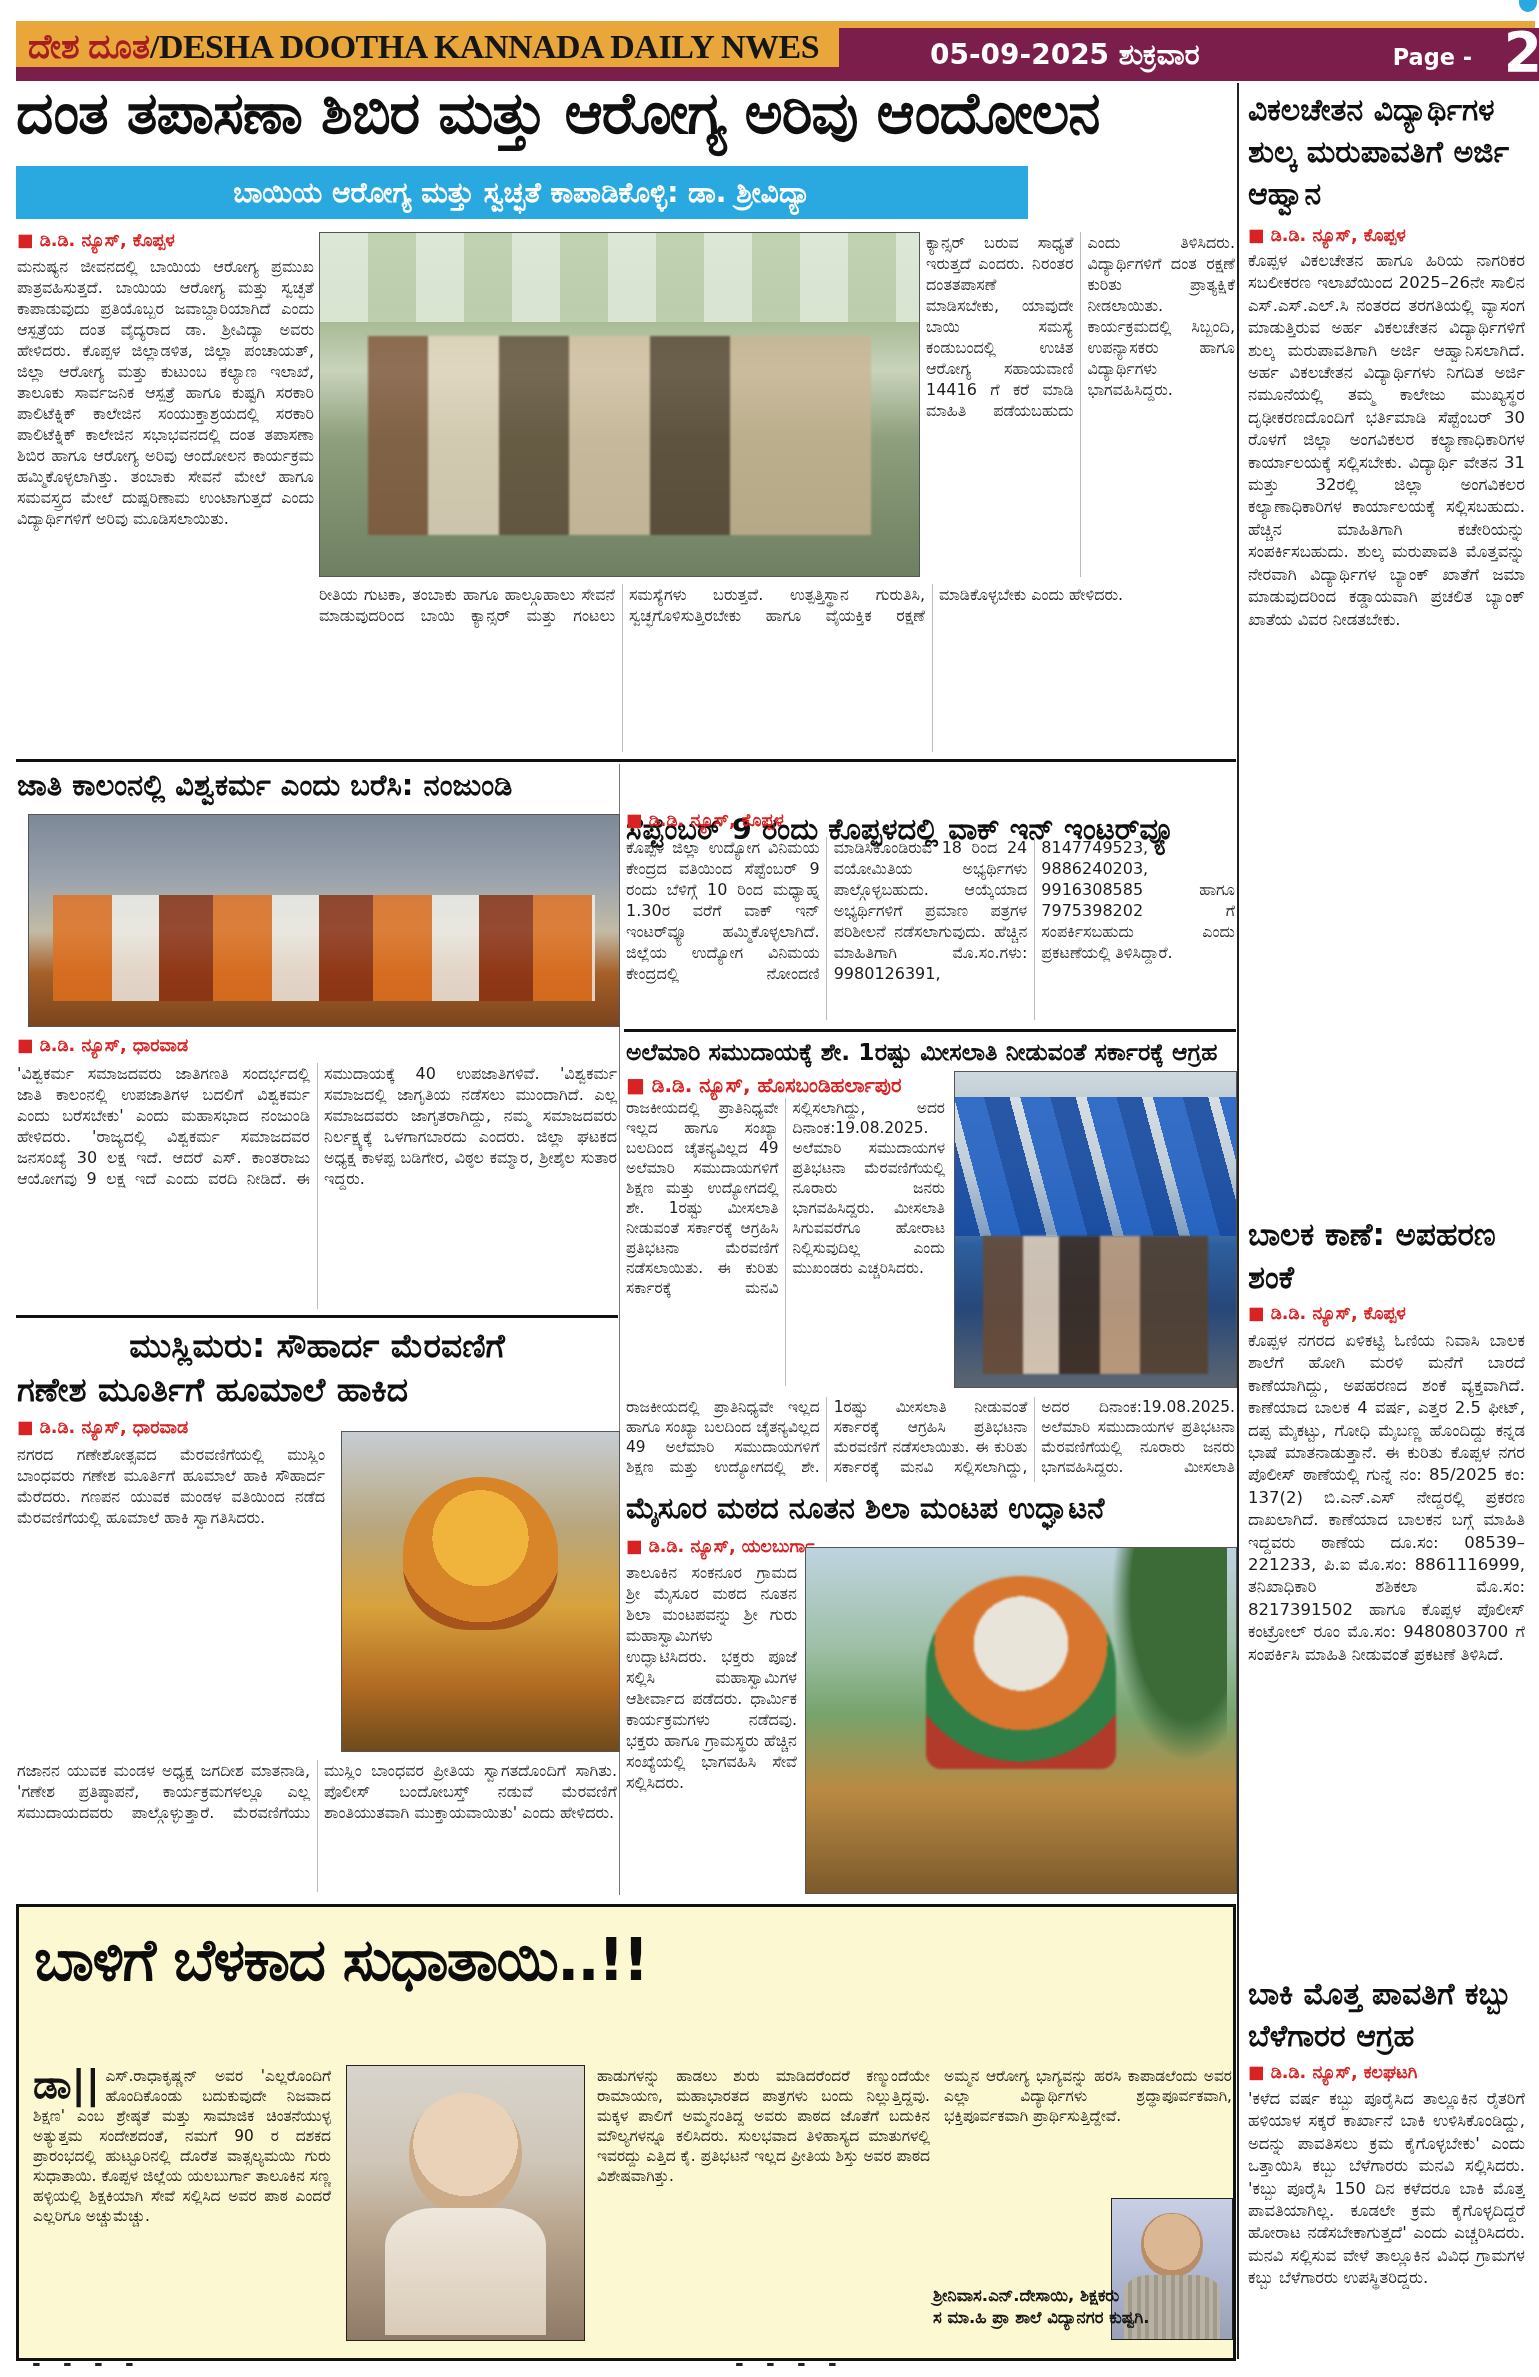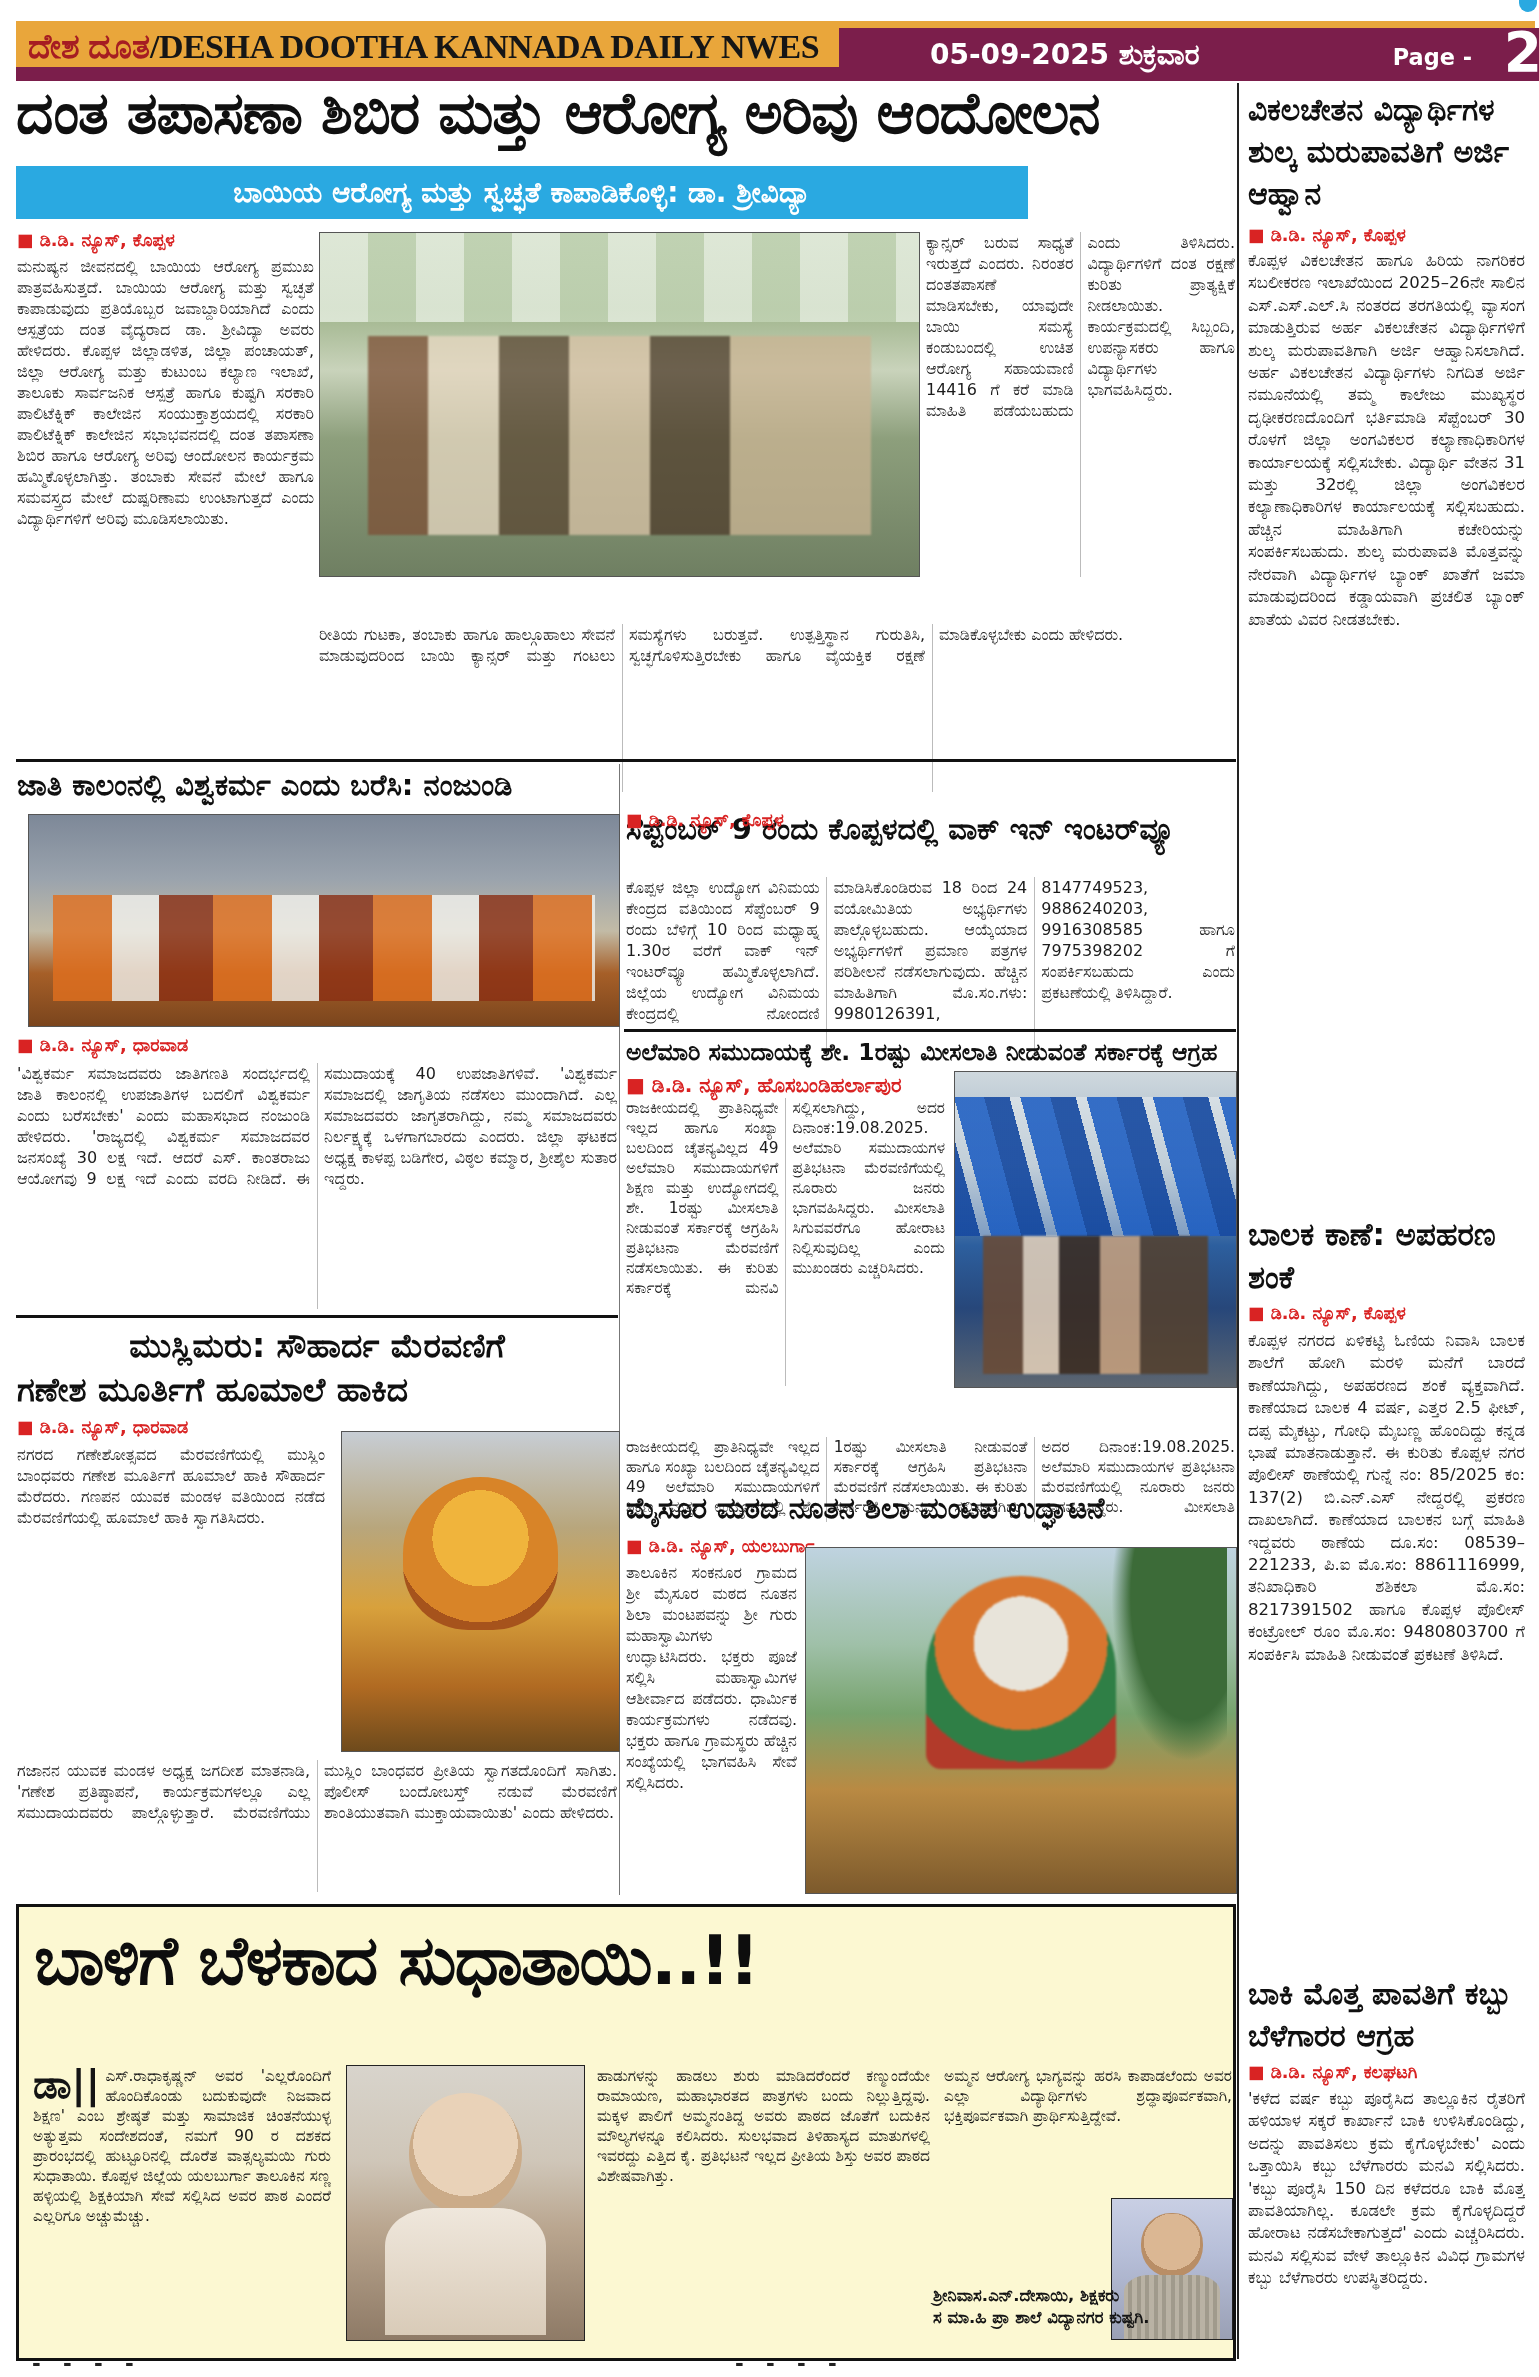--- a/index.html
+++ b/index.html
@@ -15,21 +15,21 @@
   .datebox{position:absolute;left:839px;top:28px;width:692px;height:53px;background:#7B1E4B;color:#fff;padding-left:32px;}
   .datebox .date{position:absolute;left:91px;top:9.6px;font-size:28px;font-weight:bold;}
   .datebox .pagelabel{position:absolute;right:91px;top:16px;font-size:22.4px;font-weight:bold;}
   .datebox .pageno{position:absolute;right:21px;top:-3.2px;font-size:55px;font-weight:bold;line-height:55px;}
   .bluecorner{position:absolute;right:3.2px;top:0px;width:18px;height:11.7px;background:#2AA9E1;border-radius:0 0 9.6px 9.6px;}
   
   .hl{font-weight:800;color:#101010;}
   .byline{color:#D92323;font-weight:bold;font-size:17.6px;}
   .body{font-size:16px;line-height:21px;text-align:justify;color:#1c1c1c;}
   .cols2{column-count:2;column-gap:14px;column-rule:0.5px solid #bbb;}
-  .cols3{column-count:3;column-gap:14px;column-rule:0.5px solid #bbb;margin-top:40px;}
+  .cols3{column-count:3;column-gap:14px;column-rule:0.5px solid #bbb;}
   .photo{position:absolute;border:1.1px solid #555;}
   .hrule{position:absolute;height:2.7px;background:#111;}
   .vrule{position:absolute;width:2.1px;background:#222;}
   .abs{position:absolute;}
   
   .lead-headline{position:absolute;left:16px;top:79px;width:1220px;font-size:58px;line-height:68px;
                  font-weight:800;letter-spacing:-1.1px;white-space:nowrap;}
   .strap{position:absolute;left:16px;top:166px;width:1012px;height:53px;background:#2AA9E1;color:#fff;
          font-size:28px;font-weight:bold;text-align:center;line-height:53px;}
   .lead-photo{left:319px;top:232px;width:599px;height:343px;
@@ -68,21 +68,21 @@
       background:linear-gradient(180deg,#efe7dc 0,#d9cbb8 100%);border-radius:30% 30% 0 0;}
   .teacher-photo{left:1111px;top:2198px;width:120px;height:140px;border:1.6px solid #222;
       background:linear-gradient(180deg,#c9cfe4 0%,#b6bed8 40%,#9aa0b5 100%);}
   .teacher-photo:before{content:"";position:absolute;left:24%;top:10%;width:52%;height:46%;border-radius:48%;
       background:radial-gradient(circle at 50% 45%,#dbb793 0 60%,#b98e66 60% 100%);}
   .teacher-photo:after{content:"";position:absolute;left:10%;top:54%;width:80%;height:46%;
       background:repeating-linear-gradient(90deg,#b9b2a4 0 4.3px,#a09a8c 4.3px 8.5px);border-radius:26% 26% 0 0;}
   
   .feature{position:absolute;left:16px;top:1904px;width:1220px;height:457px;background:#FCF8D2;
            border:3.7px solid #111;box-sizing:border-box;}
-  .feature-headline{position:absolute;left:15px;top:4.3px;width:1193px;font-size:68px;line-height:99px;
+  .feature-headline{position:absolute;left:15px;top:4.3px;width:1193px;font-size:58px;line-height:99px;
            font-weight:800;letter-spacing:-1.6px;white-space:nowrap;color:#0d0d0d;}
   .dropcap{float:left;font-size:39px;line-height:34px;font-weight:800;margin:2.1px 5.3px 0 0;}
   .attrib{position:absolute;left:933px;top:2285px;width:298px;font-size:16.5px;font-weight:bold;line-height:22.4px;}
   
   .marks{position:absolute;font-size:21px;font-weight:bold;letter-spacing:7.5px;color:#222;}
 </style>
 </head>
 <body>
 
 <div class="page">

